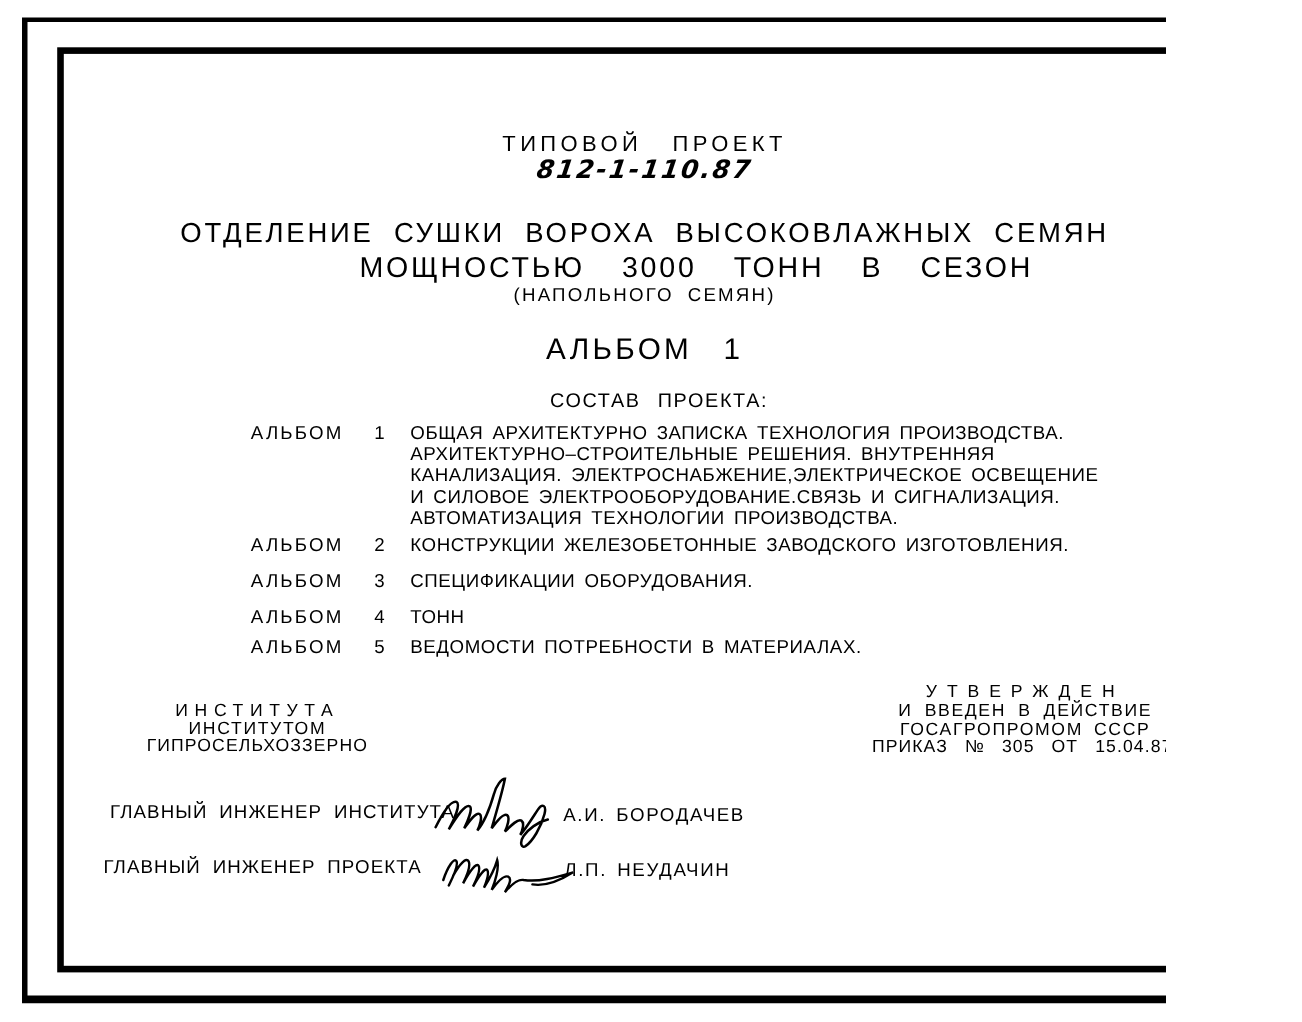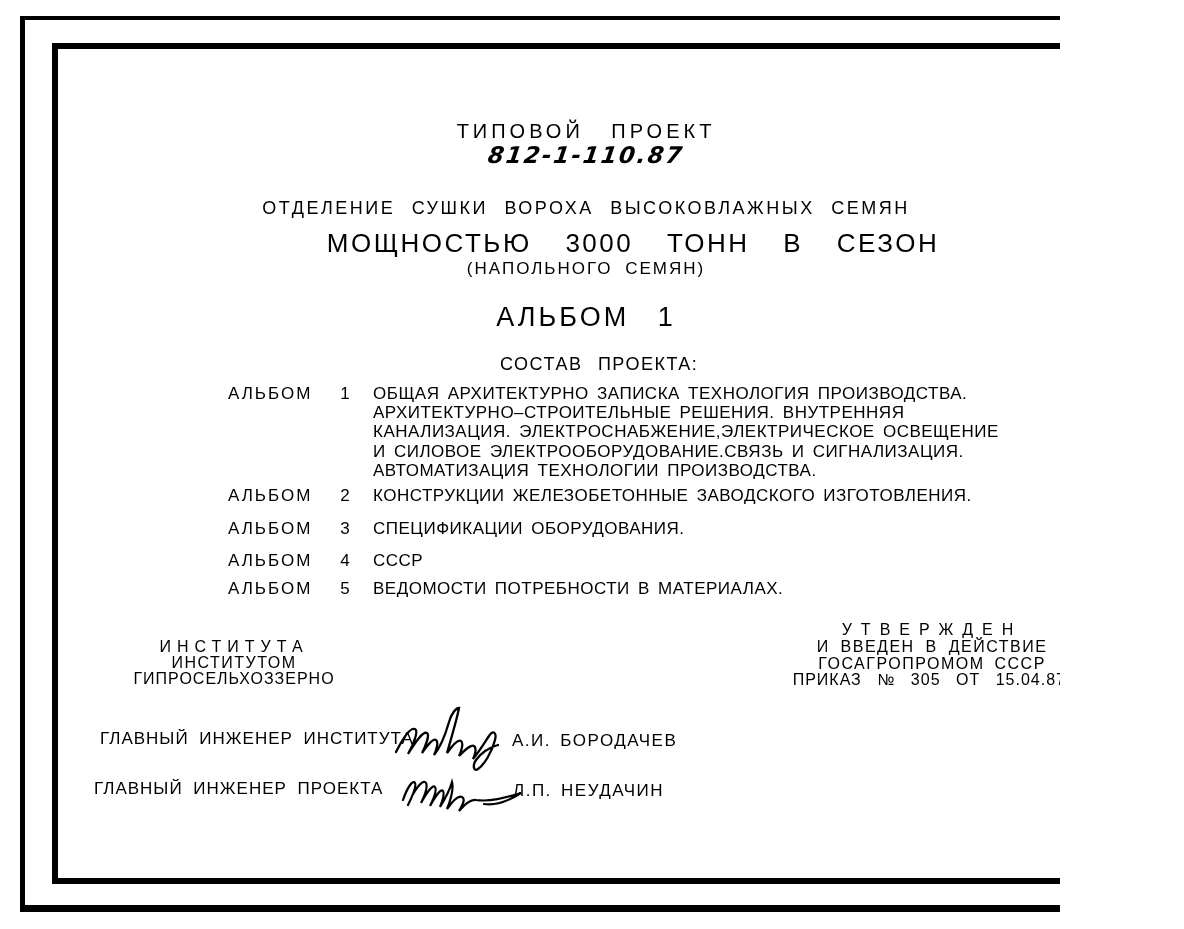--- a/index.html
+++ b/index.html
@@ -12,21 +12,21 @@
                border-style:solid;border-color:#000;border-width:4px 6px 7px 5px;
                box-sizing:border-box;}
   .inner-frame{position:absolute;left:52px;top:43px;width:1083px;height:841px;
                border:6px solid #000;box-sizing:border-box;}
 
   .doc-type{left:586px;top:120px;font-size:20px;letter-spacing:4px;word-spacing:18px;}
   .doc-number{left:586px;top:142px;font-size:23px;font-style:italic;font-weight:bold;
               letter-spacing:2px;font-family:"DejaVu Sans",sans-serif;
               transform:translateX(-50%) skewX(-8deg);}
 
-  .title-l1{left:586px;top:198px;font-size:18px;letter-spacing:2.5px;word-spacing:9px;text-align:right;}
+  .title-l1{left:586px;top:198px;font-size:25px;letter-spacing:2.5px;word-spacing:9px;text-align:right;}
   .title-l2{left:609px;top:228px;font-size:26px;letter-spacing:2.5px;word-spacing:24px;margin-left:24px;}
   .title-l3{left:586px;top:259px;font-size:17px;letter-spacing:2px;word-spacing:6px;}
 
   .album-heading{left:586px;top:302px;font-size:27px;letter-spacing:3px;word-spacing:18px;}
   .contents-heading{left:500px;top:354px;font-size:18px;letter-spacing:1.5px;word-spacing:9px;}
 
   .album-row{position:absolute;left:0;width:100%;font-size:17px;}
   .album-label{position:absolute;left:228px;letter-spacing:2px;white-space:nowrap;}
   .album-number{position:absolute;left:334px;width:22px;text-align:center;white-space:nowrap;}
   .album-desc{position:absolute;left:373px;width:665px;line-height:19.2px;
@@ -94,21 +94,21 @@
     <span class="album-number">3</span>
     <div class="album-desc">
       <div>СПЕЦИФИКАЦИИ ОБОРУДОВАНИЯ.</div>
     </div>
   </div>
 
   <div class="album-row row-4">
     <span class="album-label">АЛЬБОМ</span>
     <span class="album-number">4</span>
     <div class="album-desc">
-      <div>СССР</div>
+      <div>ТОНН</div>
     </div>
   </div>
 
   <div class="album-row row-5">
     <span class="album-label">АЛЬБОМ</span>
     <span class="album-number">5</span>
     <div class="album-desc">
       <div>ВЕДОМОСТИ ПОТРЕБНОСТИ В МАТЕРИАЛАХ.</div>
     </div>
   </div>

